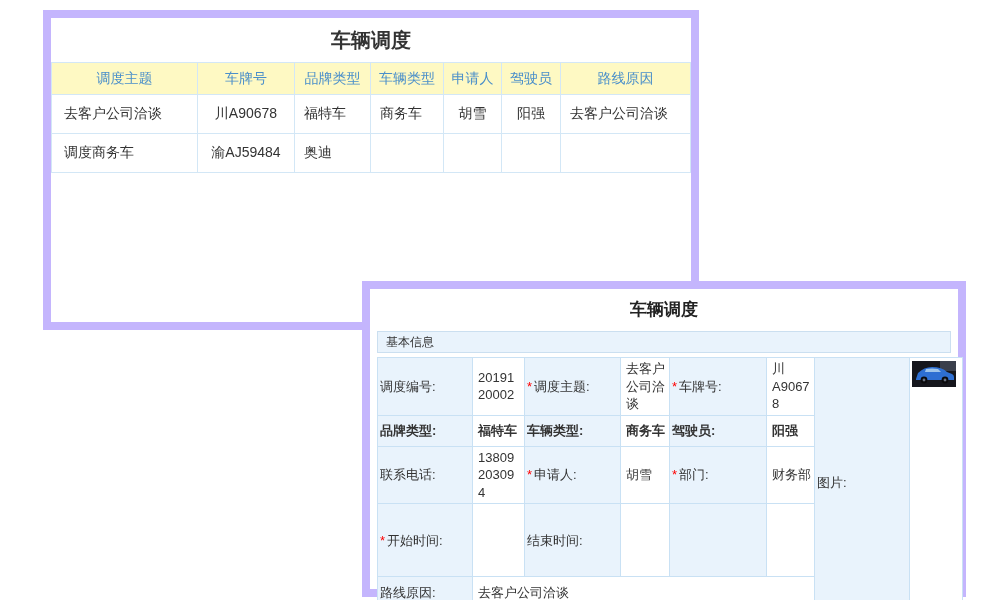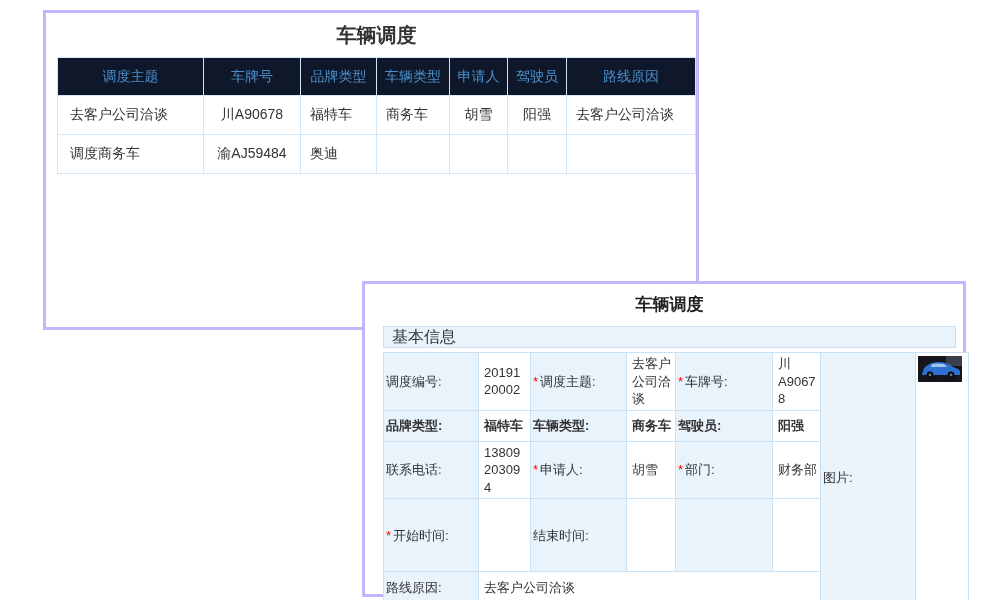--- a/index.html
+++ b/index.html
@@ -1,43 +1,43 @@
 <!DOCTYPE html>
 <html><head>
 <meta charset="utf-8">
 <style>
   * { box-sizing: border-box; margin: 0; padding: 0; }
   html,body { width:1000px; height:600px; background:#ffffff; overflow:hidden;
               font-family:"Liberation Sans","DejaVu Sans",sans-serif; }
 
-  .panel { position:absolute; background:#fff; border:3px solid #c4b5fd;padding-left:11px; }
+  .panel { position:absolute; background:#fff; border:8px solid #c4b5fd; }
 
   
   #list-panel { left:43px; top:10px; width:656px; height:320px; }
   .list-title { height:44px; line-height:44px; text-align:center;
                 font-size:20px; font-weight:bold; color:#333; }
   #list-table { width:100%; border-collapse:collapse; table-layout:fixed; }
   #list-table th, #list-table td { border:1px solid #d3e7f6; font-size:14px;
                 overflow:hidden; white-space:nowrap; }
-  #list-table th { background:#0f172a; color:#4a8fca; font-weight:normal;
-                height:38px; }
+  #list-table th { background:#fef9c3; color:#4a8fca; font-weight:normal;
+                height:32px; }
   #list-table td { height:39px; color:#333; background:#fff; }
   .c-subject { text-align:left; padding-left:12px; }
   .c-plate   { text-align:center; }
   .c-brand, .c-vtype { text-align:left; padding-left:9px; }
   .c-applicant, .c-driver { text-align:center; }
   .c-reason  { text-align:left; padding-left:9px; }
   .link { color:#3e96d8; cursor:pointer; }
 
   
   #detail-panel { left:362px; top:281px; width:604px; height:316px; z-index:5; }
   .detail-title { height:42px; line-height:42px; text-align:center;
                   font-size:17px; font-weight:bold; color:#222; }
   .section-bar { margin:0 7px; height:22px; line-height:20px; background:#e9f3fc;
-                 border:1px solid #cbdff0; font-size:16px; color:#333;
+                 border:1px solid #cbdff0; font-size:12px; color:#333;
                  padding-left:8px; }
   #form-table { margin:4px 7px 0 7px; width:586px; border-collapse:collapse;
                 table-layout:fixed; }
   #form-table td { border:1px solid #c9e1f4; font-size:13px; color:#333;
                    line-height:1.35; }
   td.flabel { background:#e9f3fc; text-align:left; padding:2px 6px 2px 2px; }
   td.fvalue { background:#fff; text-align:left; padding:2px 3px 2px 5px;
               overflow-wrap:break-word; word-wrap:break-word; }
   .req { color:#ff0000; margin-right:2px; font-size:13px; }
   .fr1 { height:56px; } .fr2 { height:31px;font-weight:bold; } .fr3 { height:46px; }

